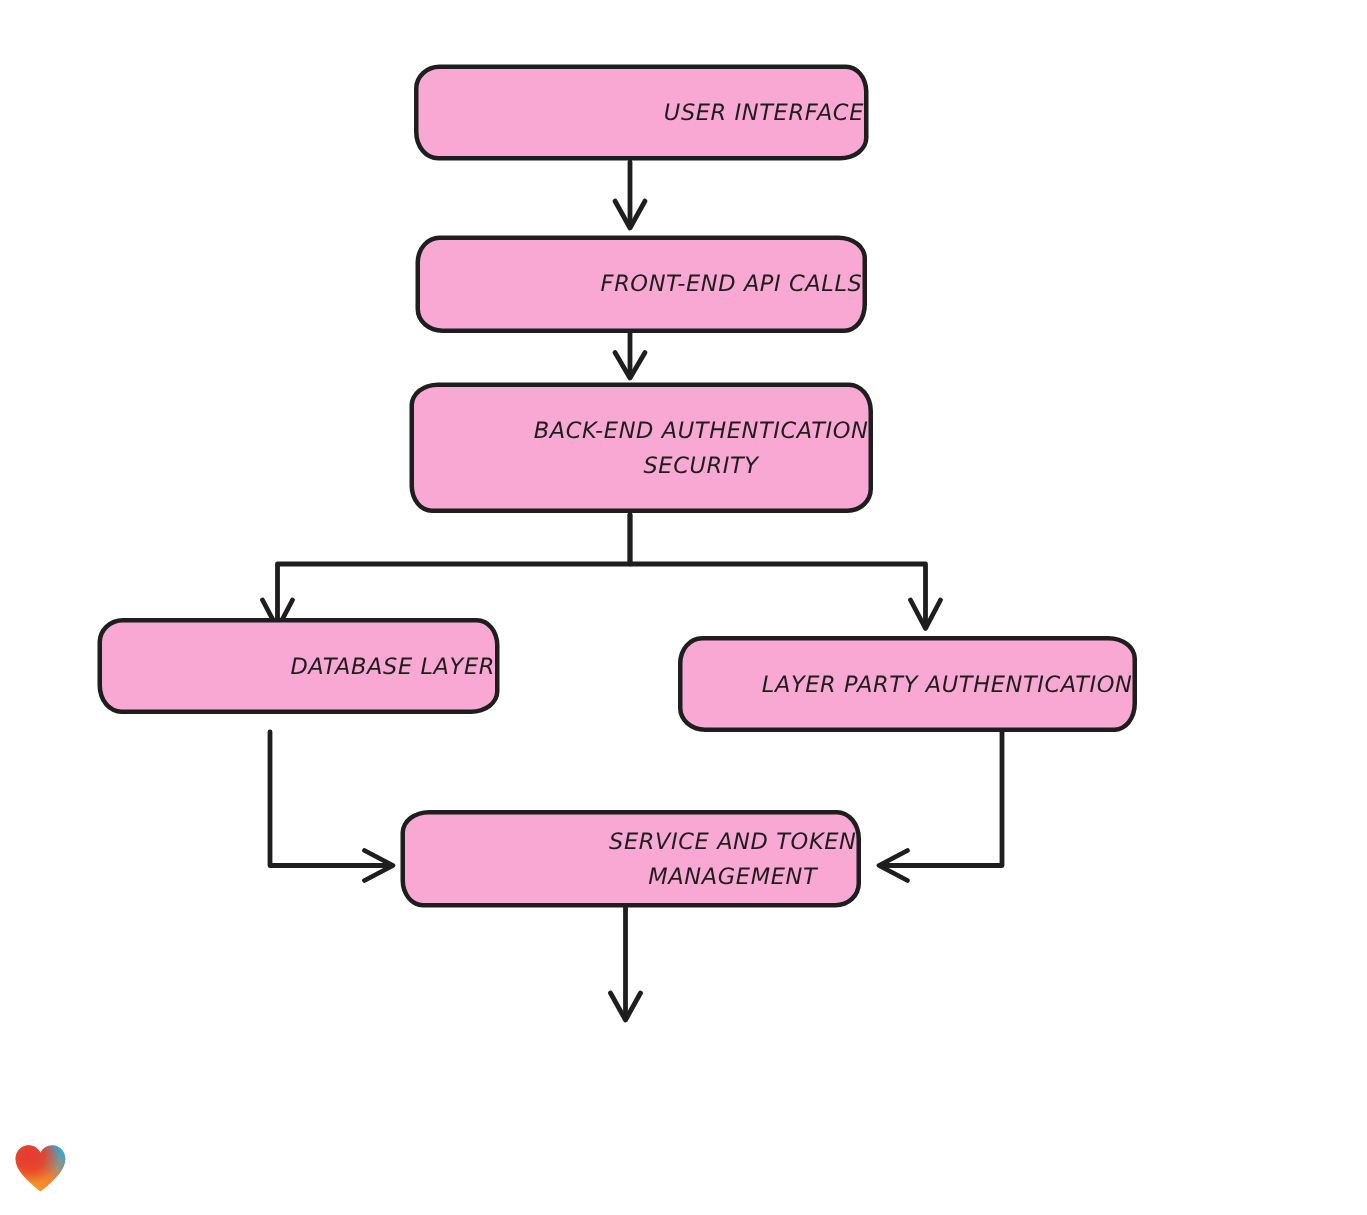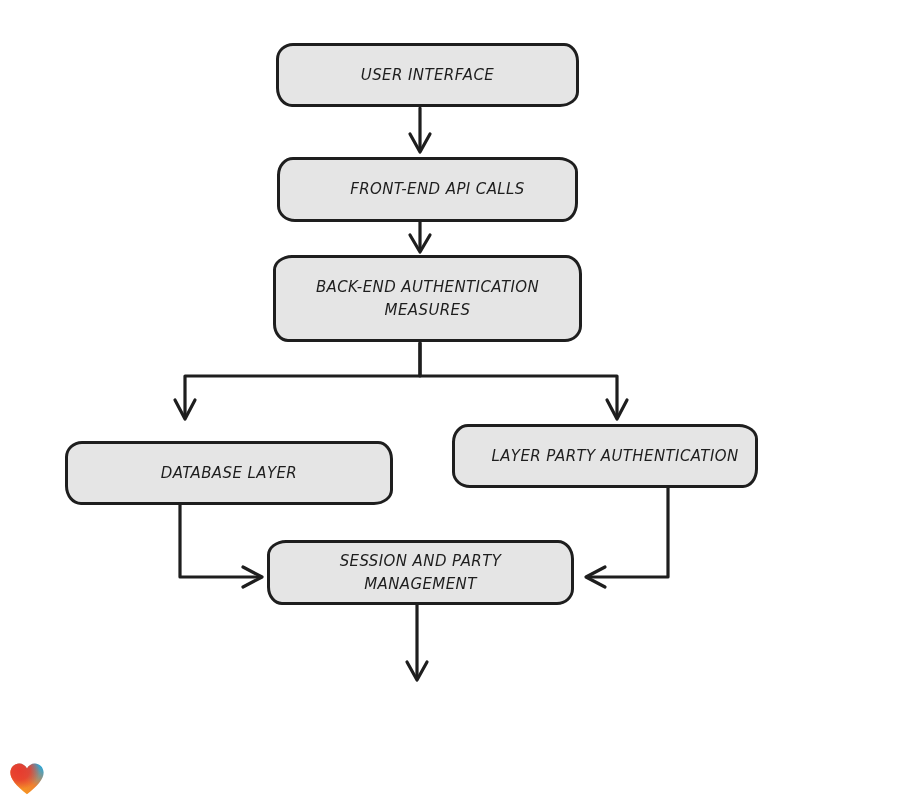--- a/index.html
+++ b/index.html
@@ -5,23 +5,23 @@
   html,body { margin:0; padding:0; background:#ffffff; }
   .canvas {
     position:relative; width:911px; height:810px;
     background:#ffffff; overflow:hidden;
     font-family:"DejaVu Sans", sans-serif;
   }
   .edges { position:absolute; left:0; top:0; width:911px; height:810px; }
   .edges path { stroke:#1e1e1e; stroke-width:3.2; fill:none;
     stroke-linecap:round; stroke-linejoin:round; }
   .node {
-    position:absolute; background:#e5e5e5;
+    position:absolute; background:#f9a8d4;
     border:3.4px solid #1e1e1e;
-    display:flex; align-items:center; justify-content:center;
+    display:flex; align-items:center; justify-content:flex-end;
     text-align:center; box-sizing:border-box;
   }
   .node span {
     color:#1e1e1e;
     font:italic 500 15px/1.5 "DejaVu Sans", sans-serif;
     letter-spacing:0.4px;
     white-space:pre-line;
   }
   .r1 { border-radius:17px 15px 19px 16px / 16px 18px 15px 19px; }
   .r2 { border-radius:16px 19px 15px 18px / 18px 15px 19px 16px;padding-left:20px; }
@@ -67,33 +67,33 @@
   <div class="node r1" style="left:276px;top:43px;width:303px;height:64px">
     <span>USER INTERFACE</span>
   </div>
 
   <div class="node r2" style="left:277px;top:157px;width:301px;height:65px">
     <span>FRONT-END API CALLS</span>
   </div>
 
   <div class="node r3" style="left:273px;top:255px;width:309px;height:87px">
     <span>BACK-END AUTHENTICATION
-MEASURES</span>
+SECURITY</span>
   </div>
 
-  <div class="node r1" style="left:65px;top:441px;width:328px;height:64px">
+  <div class="node r1" style="left:65px;top:412px;width:268px;height:64px">
     <span>DATABASE LAYER</span>
   </div>
 
   <div class="node r2" style="left:452px;top:424px;width:306px;height:64px">
     <span>LAYER PARTY AUTHENTICATION</span>
   </div>
 
   <div class="node r3" style="left:267px;top:540px;width:307px;height:65px">
-    <span>SESSION AND PARTY
+    <span>SERVICE AND TOKEN
 MANAGEMENT</span>
   </div>
 
 
   <svg class="heart" viewBox="0 0 32 30">
     <defs>
       <linearGradient id="hg1" x1="0.15" y1="1" x2="0.85" y2="0">
         <stop offset="0" stop-color="#f9a01b"></stop>
         <stop offset="0.45" stop-color="#f08031"></stop>
         <stop offset="1" stop-color="#28a8dc"></stop>

